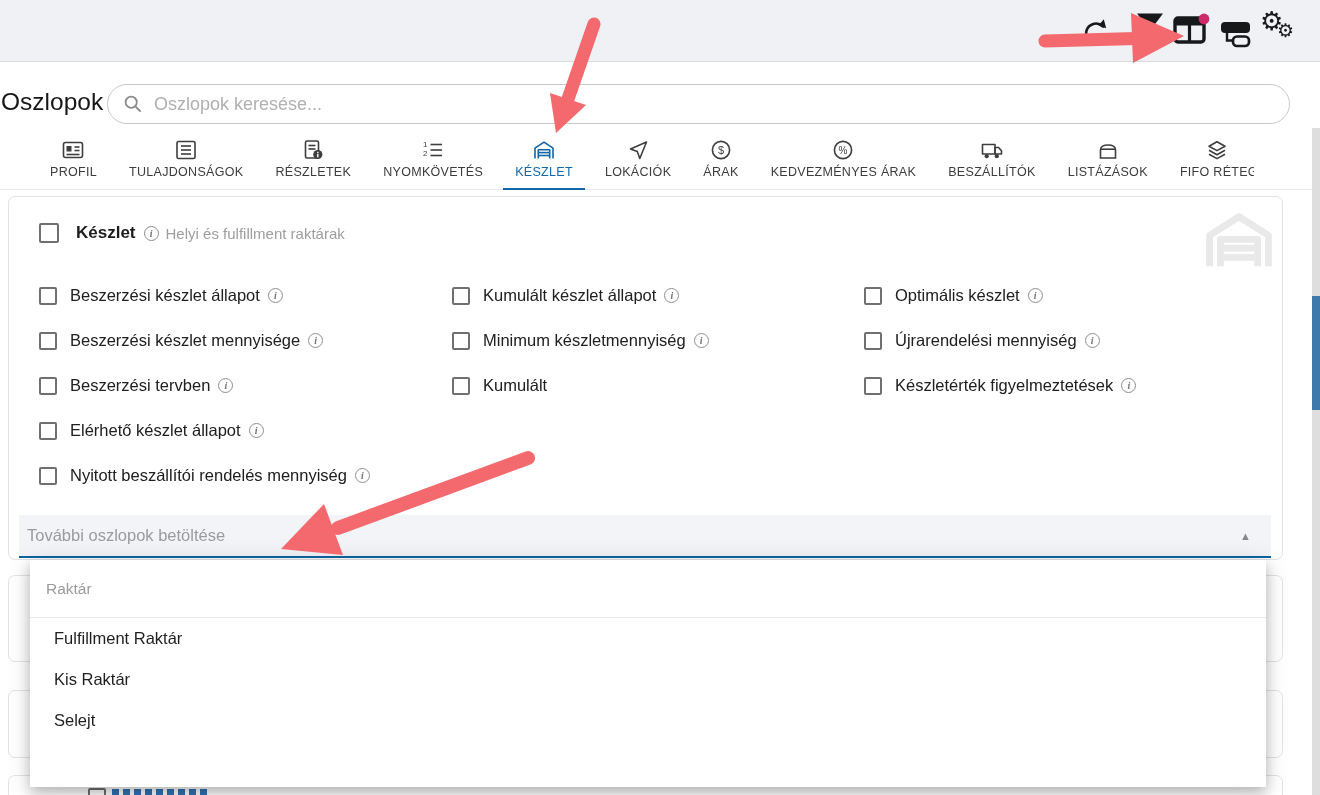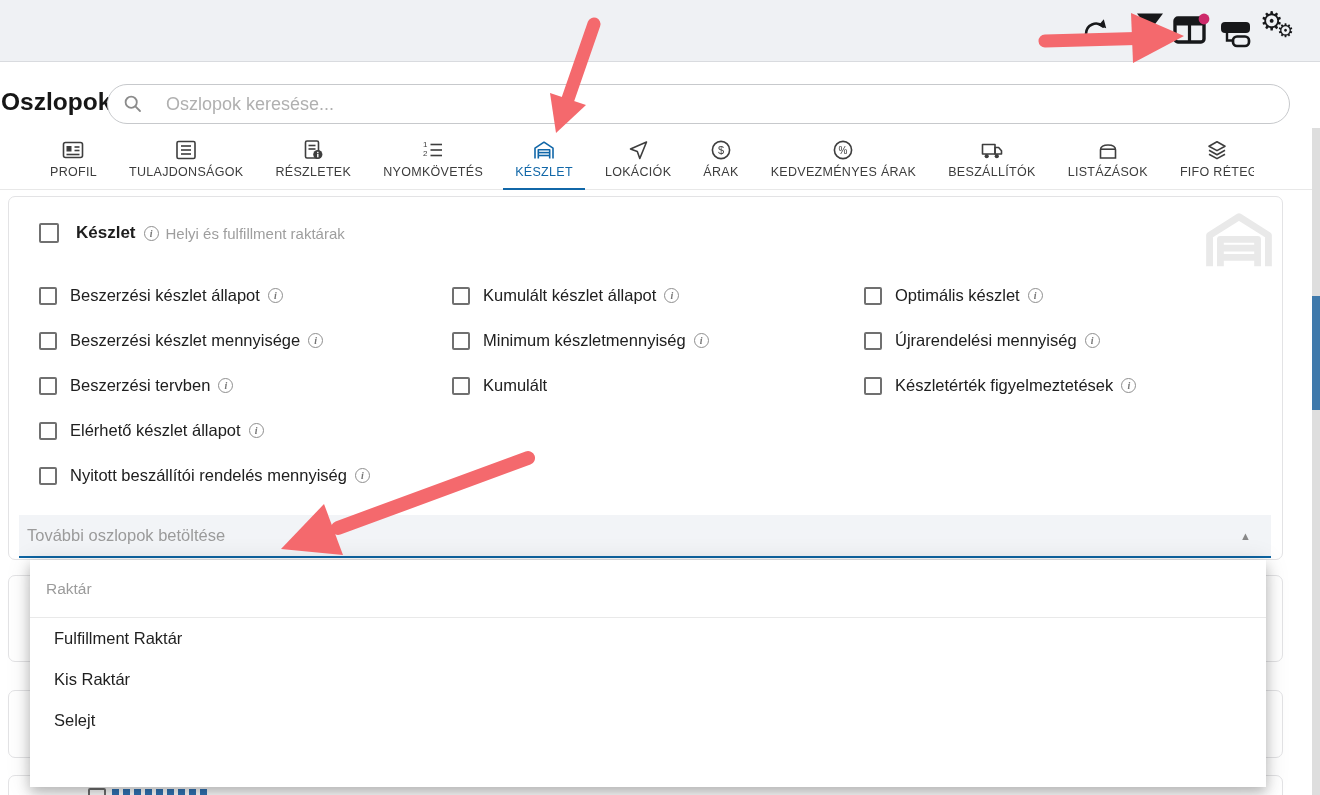--- a/index.html
+++ b/index.html
@@ -8,24 +8,24 @@
 
   
   .topbar { position:absolute; left:0; top:0; width:1320px; height:62px;
             background:#eff1f4; border-bottom:1px solid #d9dbdf; }
   .tb-icon { position:absolute; cursor:pointer; }
   .gears { position:absolute; left:1260px; top:8px; width:46px; height:46px; color:#17181a; cursor:pointer; }
   .gear-big   { position:absolute; left:0;  top:0;  font-size:26px; line-height:26px; }
   .gear-small { position:absolute; left:17px; top:13px; font-size:19px; line-height:19px; }
 
   
-  .page-title { position:absolute; left:1px; top:88px; font-size:24.5px; color:#161616;font-weight:bold; }
+  .page-title { position:absolute; left:1px; top:88px; font-size:24.5px; color:#161616; }
   .search-box { position:absolute; left:107px; top:84px; width:1183px; height:40px;
                 background:#fff; border:1px solid #c7c9cc; border-radius:21px;
-                display:flex; align-items:center; padding-left:15px;gap:12px; }
+                display:flex; align-items:center; padding-left:15px; }
   .search-box input { border:none; outline:none; flex:1; margin-left:11px; font-size:18px;
                       color:#333; font-family:"Liberation Sans",sans-serif; background:transparent; }
   .search-box input::placeholder { color:#b0b0b0; opacity:1; }
 
   
   .tabstrip { position:absolute; left:0; top:132px; width:1312px; height:58px; border-bottom:1px solid #e8e8e8; }
   .chev { position:absolute; width:11px; height:11px; border-left:2px solid #3c3c3c; border-bottom:2px solid #3c3c3c; cursor:pointer; }
   .chev-left  { left:17px;  top:155px; transform:rotate(45deg); }
   .chev-right { left:1258px; top:155px; transform:rotate(225deg); }
   .tabs { position:absolute; left:50px; top:0; width:1204px; height:58px;

